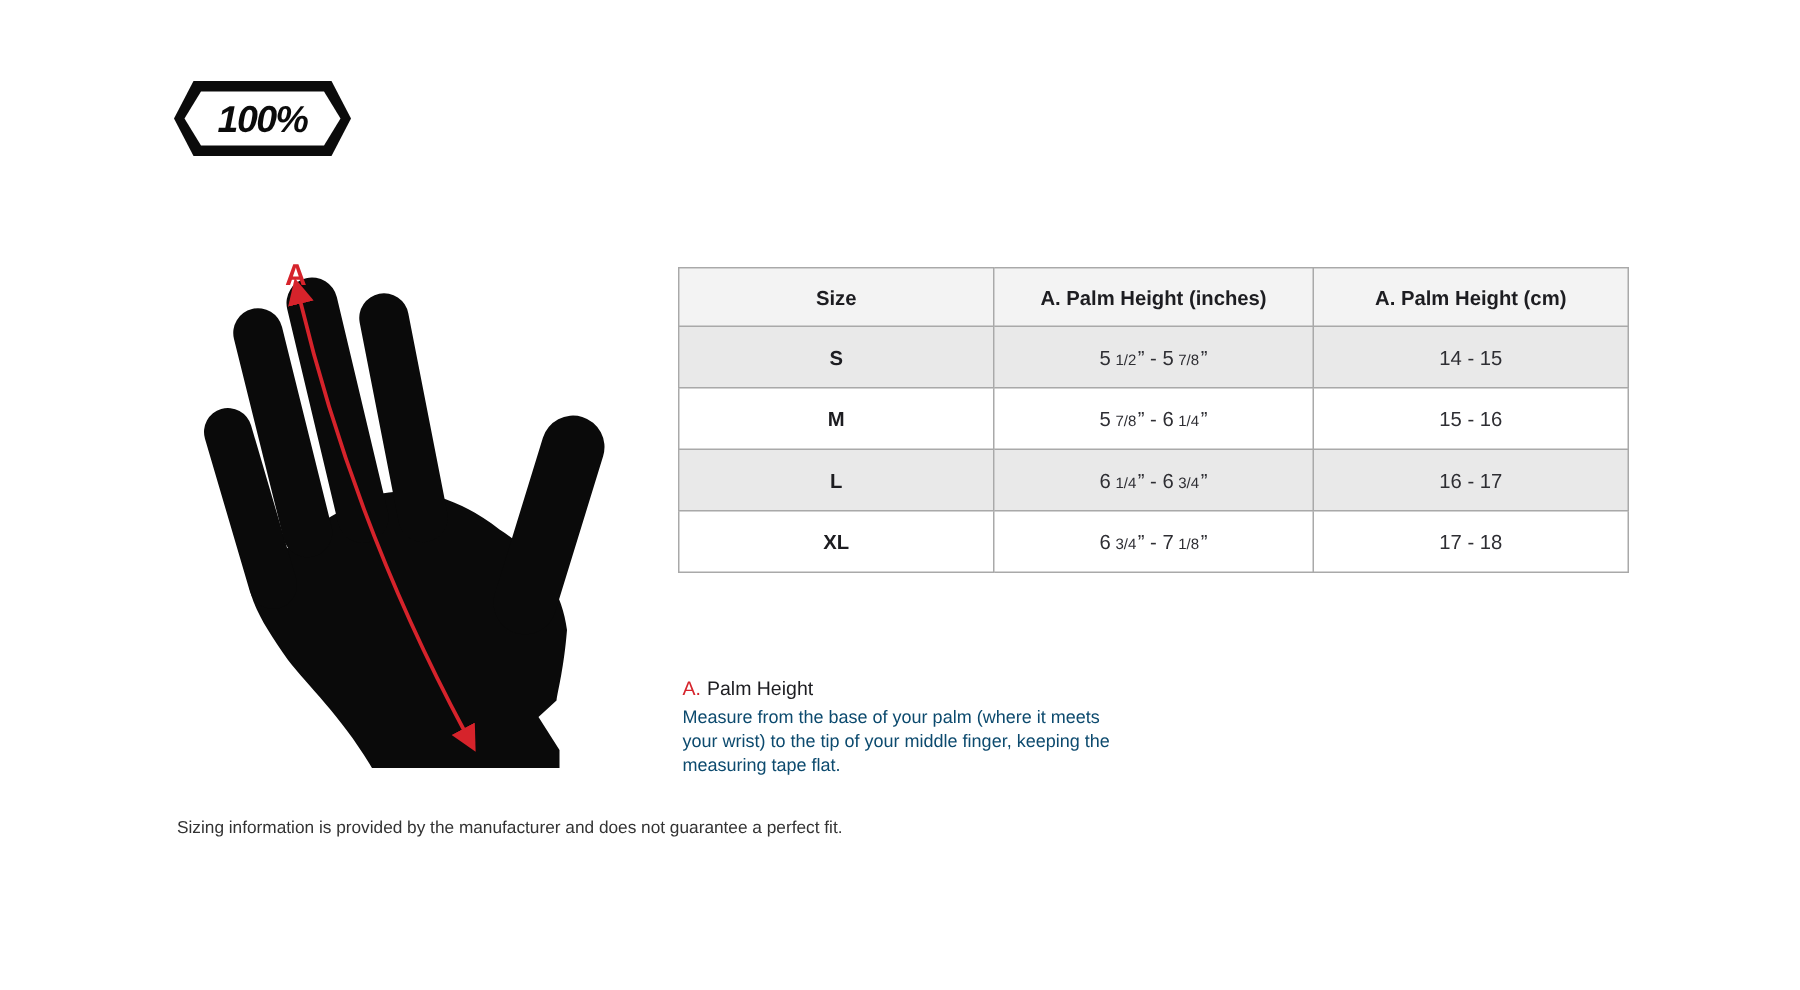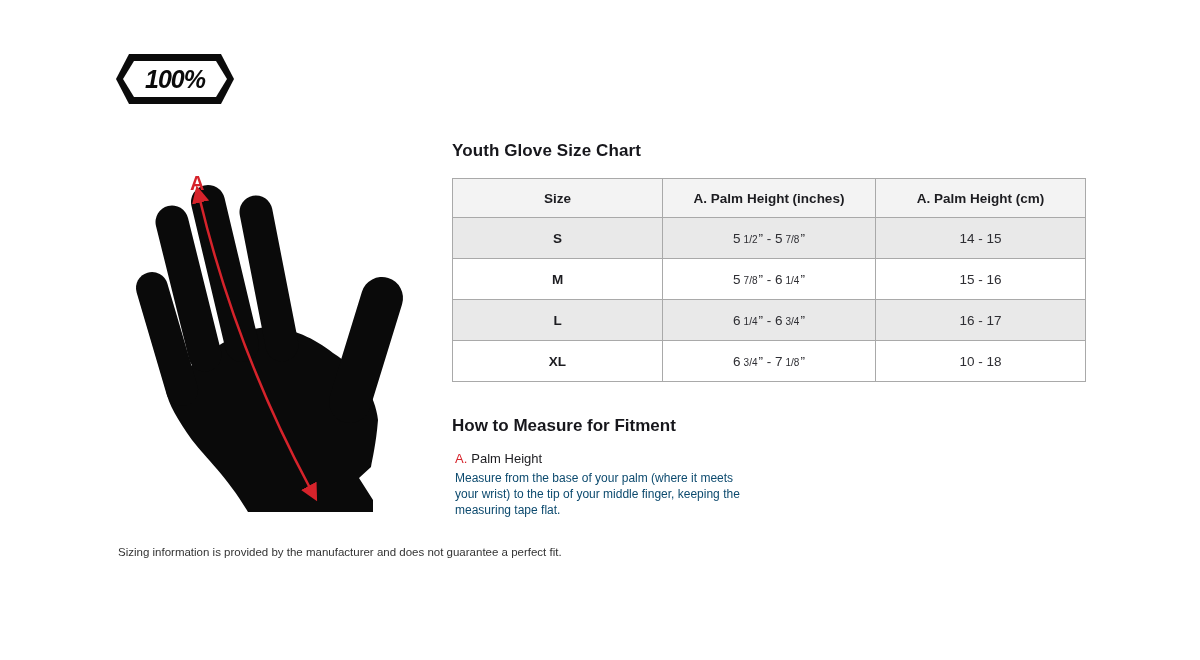--- a/index.html
+++ b/index.html
@@ -77,21 +77,20 @@
         <line x1="88" y1="42" x2="122" y2="185" stroke-width="34"></line>
         <line x1="136" y1="52" x2="162" y2="185" stroke-width="33"></line>
         <line x1="262" y1="138" x2="230" y2="242" stroke-width="42"></line>
       </g>
     </g>
 
     <path d="M80,40 Q116,190 190,328" fill="none" stroke="#d6232b" stroke-width="2.5" marker-start="url(#ah)" marker-end="url(#ah)"></path>
     <text x="70" y="30" font-size="20" font-weight="bold" fill="#d6232b">A</text>
   </svg>
 
-  <div class="chart-title">Youth Glove Size Chart</div>
 
   <table class="size-table">
     <colgroup>
         <col style="width:210px">
         <col style="width:213px">
         <col style="width:210px">
       </colgroup>
     <thead>
       <tr>
         <th>Size</th>
@@ -111,26 +110,25 @@
         <td>15 - 16</td>
       </tr>
       <tr class="stripe">
         <td class="size-col">L</td>
         <td><span>6</span><span class="frac">1/4</span><span>” - </span><span>6</span><span class="frac">3/4</span><span>”</span></td>
         <td>16 - 17</td>
       </tr>
       <tr>
         <td class="size-col">XL</td>
         <td><span>6</span><span class="frac">3/4</span><span>” - </span><span>7</span><span class="frac">1/8</span><span>”</span></td>
-        <td>10 - 18</td>
+        <td>17 - 18</td>
       </tr>
     </tbody>
   </table>
 
-  <div class="measure-title">How to Measure for Fitment</div>
   <div class="measure-sub">
     <span class="letter">A.</span><span>Palm Height</span>
   </div>
   <div class="measure-text">Measure from the base of your palm (where it meets your wrist) to the tip of your middle finger, keeping the measuring tape flat.</div>
 
   <div class="footer-note">
     <div>Sizing information is provided by the manufacturer and does not guarantee a perfect fit.</div>
   </div>
 
 </div>

